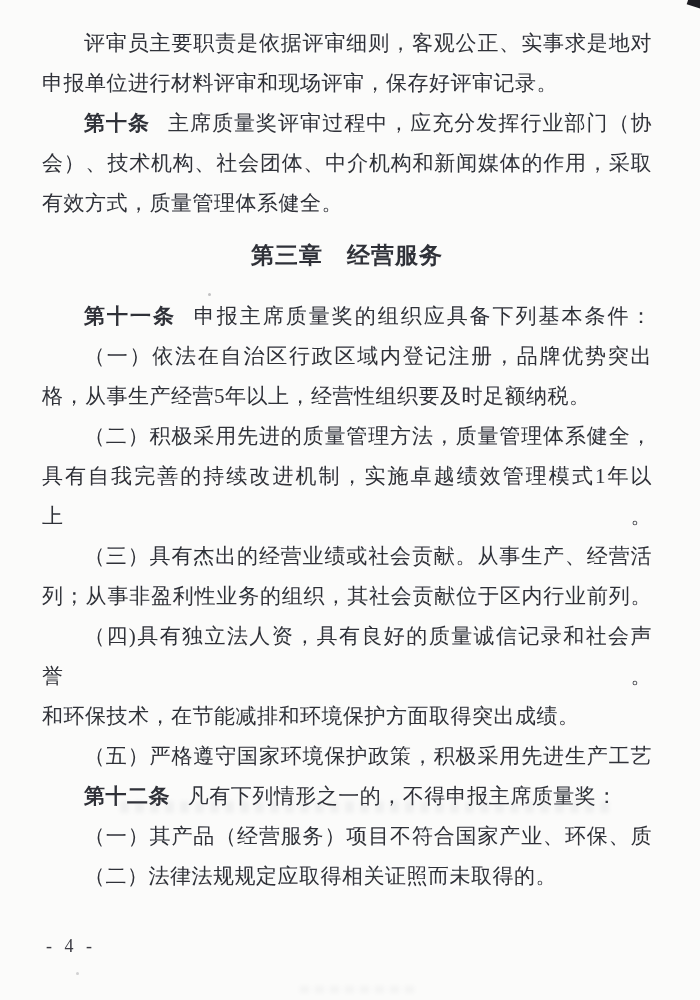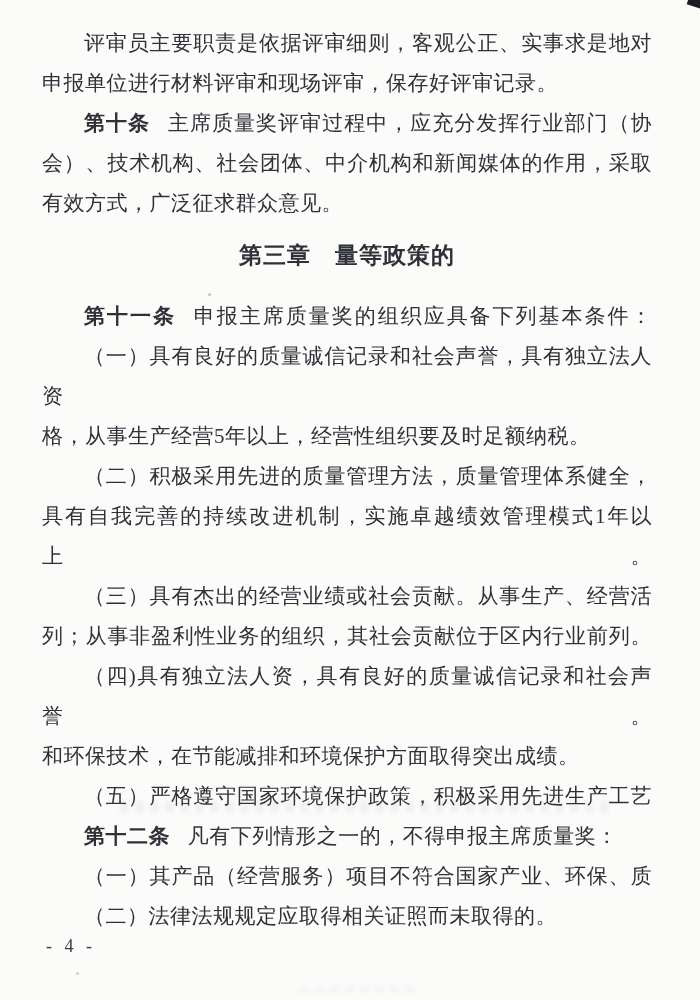--- a/index.html
+++ b/index.html
@@ -78,24 +78,24 @@
 
 <div class="page">
 
   <div class="corner-mark"></div>
 
   <div class="text-block">
       <div class="line indent justify">评审员主要职责是依据评审细则，客观公正、实事求是地对</div>
       <div class="line">申报单位进行材料评审和现场评审，保存好评审记录。</div>
       <div class="line indent justify"><span class="lead">第十条</span>主席质量奖评审过程中，应充分发挥行业部门（协</div>
       <div class="line justify">会）、技术机构、社会团体、中介机构和新闻媒体的作用，采取</div>
-      <div class="line">有效方式，广泛征求群众意见。</div>
-      <div class="line heading">第三章　量等政策的</div>
+      <div class="line">有效方式，质量管理体系健全。</div>
+      <div class="line heading">第三章　经营服务</div>
       <div class="line indent justify"><span class="lead">第十一条</span>申报主席质量奖的组织应具备下列基本条件：</div>
-      <div class="line indent justify">（一）具有良好的质量诚信记录和社会声誉，具有独立法人资</div>
+      <div class="line indent justify">（一）依法在自治区行政区域内登记注册，品牌优势突出</div>
       <div class="line">格，从事生产经营5年以上，经营性组织要及时足额纳税。</div>
       <div class="line indent justify">（二）积极采用先进的质量管理方法，质量管理体系健全，</div>
       <div class="line justify">具有自我完善的持续改进机制，实施卓越绩效管理模式1年以上。</div>
       <div class="line indent justify">（三）具有杰出的经营业绩或社会贡献。从事生产、经营活</div>
       <div class="line justify">列；从事非盈利性业务的组织，其社会贡献位于区内行业前列。</div>
       <div class="line indent justify">（四)具有独立法人资，具有良好的质量诚信记录和社会声誉。</div>
       <div class="line">和环保技术，在节能减排和环境保护方面取得突出成绩。</div>
       <div class="line indent justify">（五）严格遵守国家环境保护政策，积极采用先进生产工艺</div>
       <div class="line indent"><span class="lead">第十二条</span>凡有下列情形之一的，不得申报主席质量奖：</div>
       <div class="line indent justify">（一）其产品（经营服务）项目不符合国家产业、环保、质</div>

